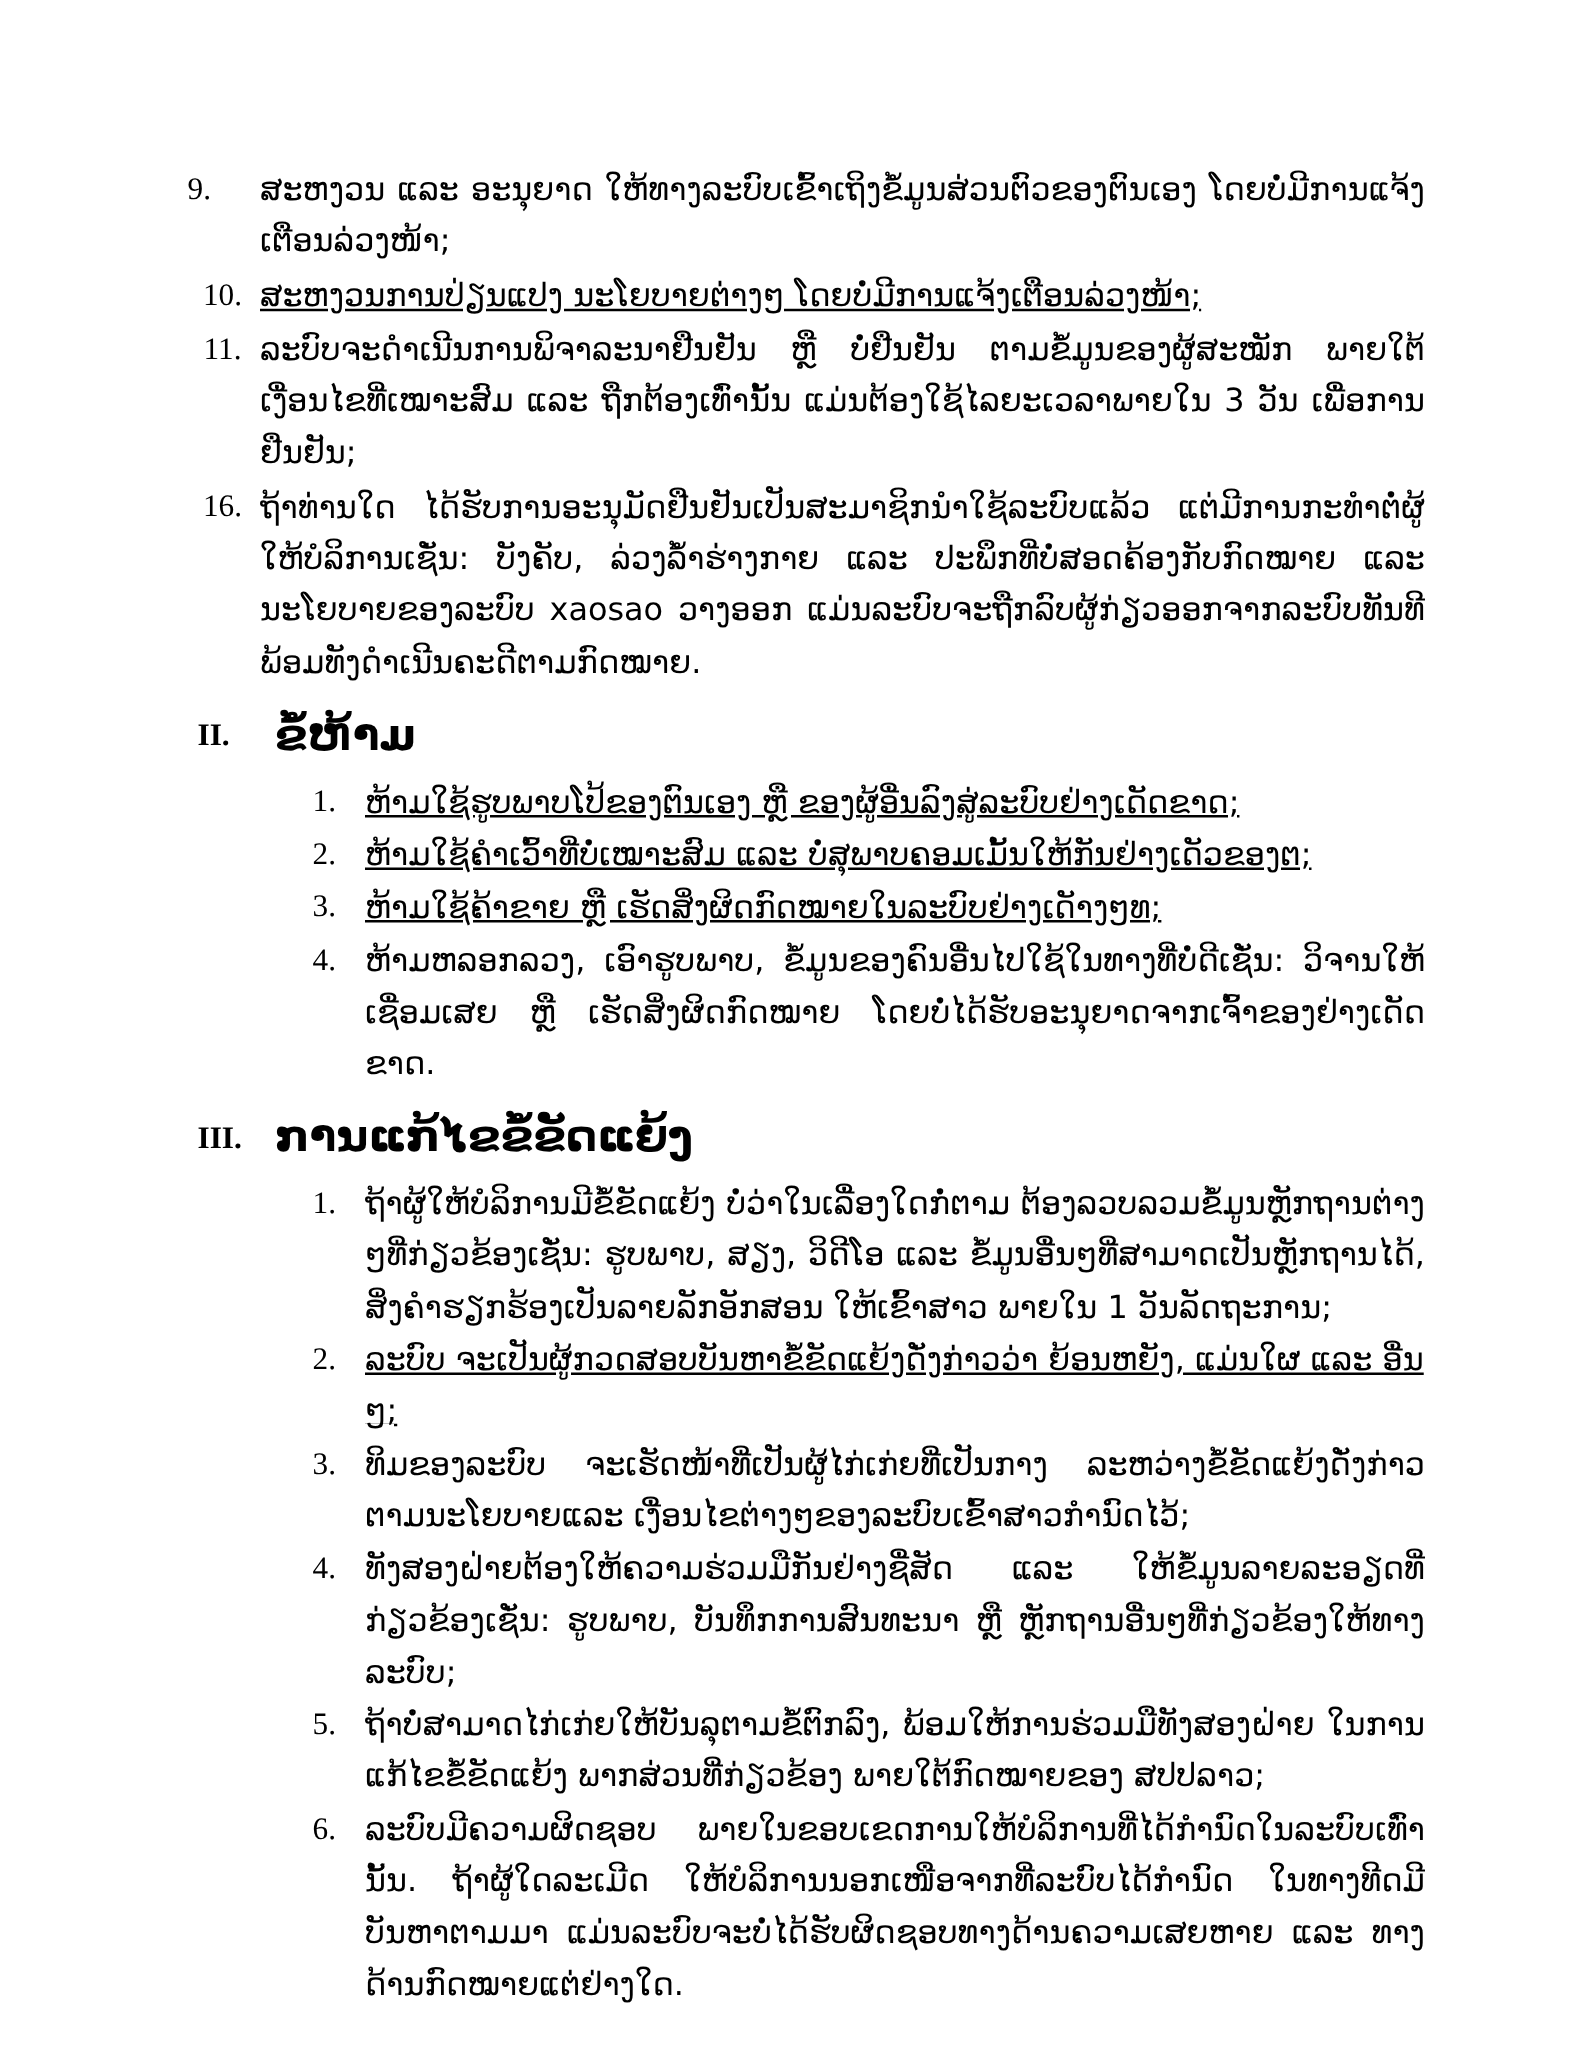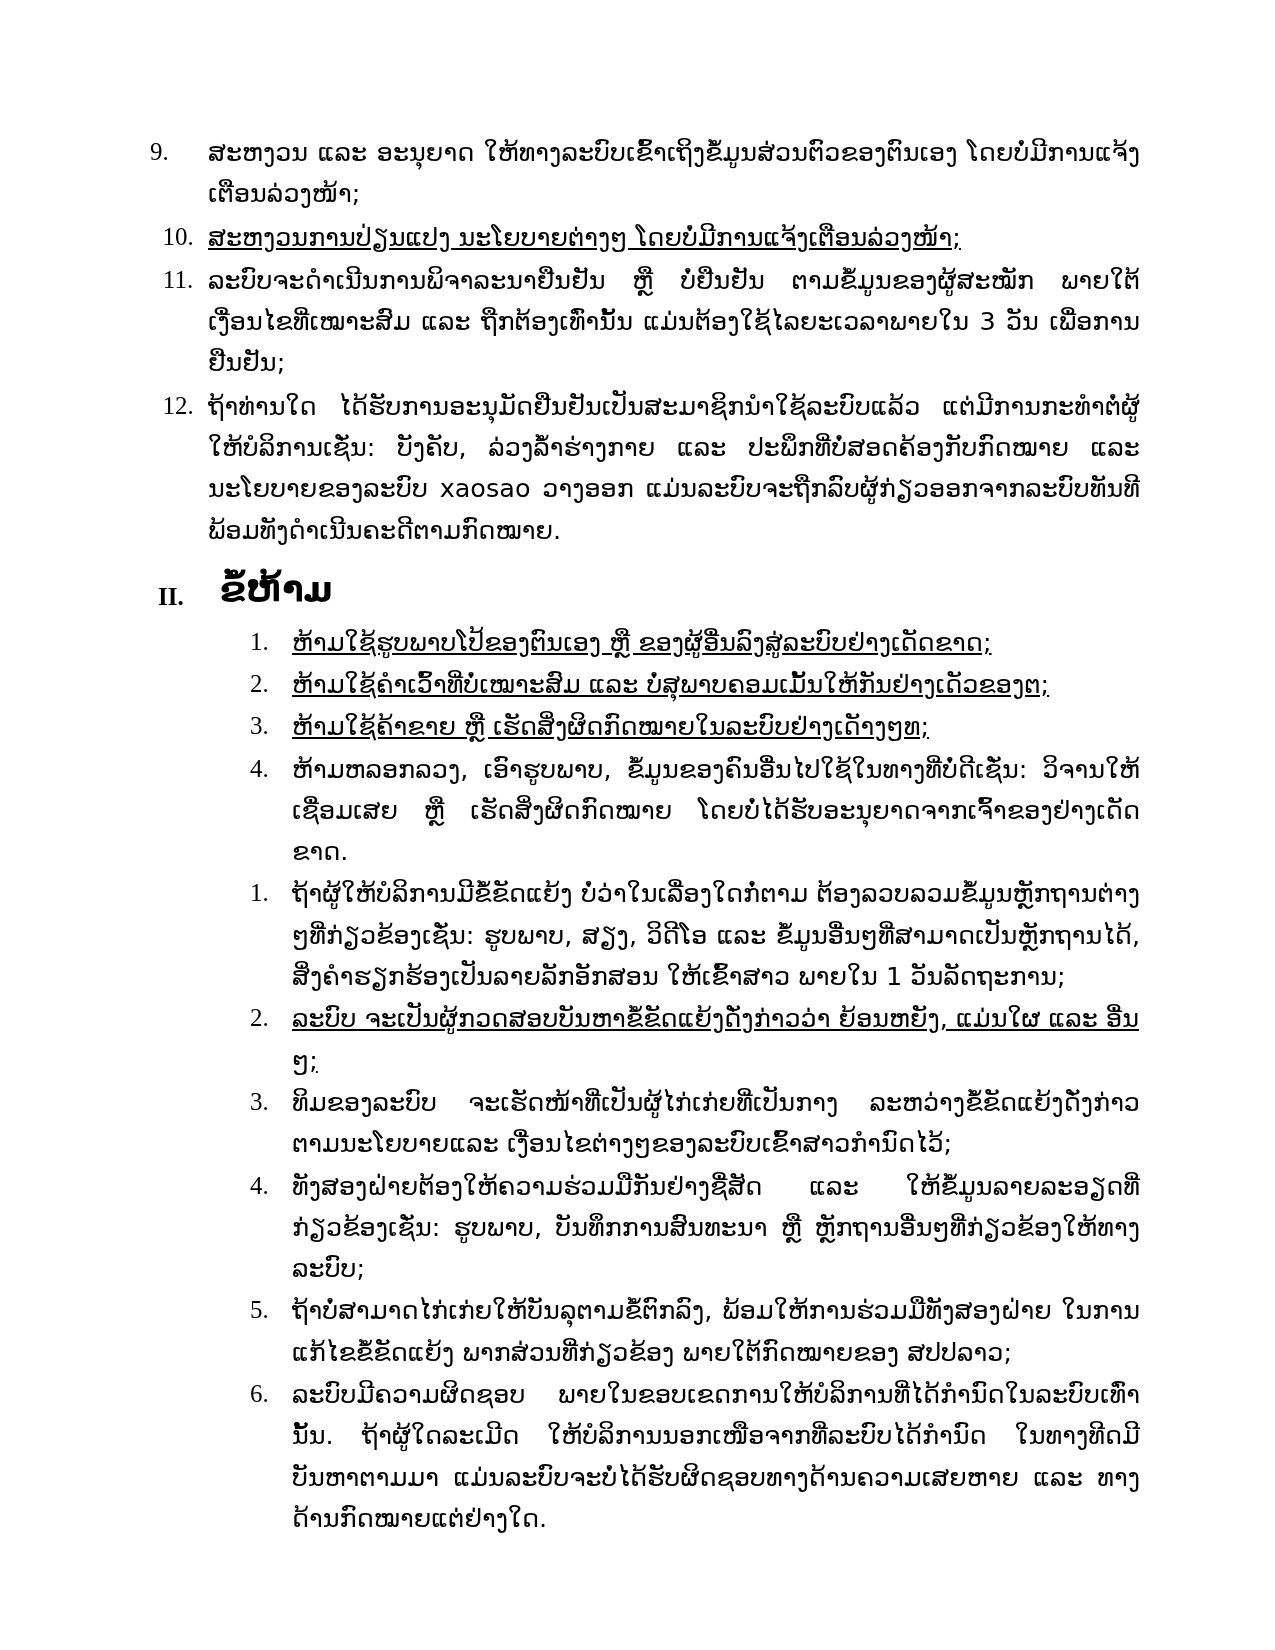--- a/index.html
+++ b/index.html
@@ -56,21 +56,21 @@
   }
 
   
   .section-head {
     position: relative;
     font-weight: bold;
     margin-top: 10px;
     margin-bottom: 4px;
     padding-left: 0;
     display: flex;
-    align-items: flex-end;
+    align-items: center;
   }
   .section-head .roman {
     display: inline-block;
     width: 62px;
     margin-left: 8px;
     font-family: "Liberation Serif", "DejaVu Serif", serif;
     font-weight: bold;
     font-size: 25px;
   }
   .section-head .htxt {
@@ -121,21 +121,21 @@
       </li>
       <li class="wide-marker">
         <span class="marker">10.</span>
         <span class="txt nojust">ສະຫງວນການປ່ຽນແປງ ນະໂຍບາຍຕ່າງໆ ໂດຍບໍ່ມີການແຈ້ງເຕືອນລ່ວງໜ້າ;</span>
       </li>
       <li class="wide-marker">
         <span class="marker">11.</span>
         <span class="txt">ລະບົບຈະດຳເນີນການພິຈາລະນາຢືນຢັນ ຫຼື ບໍ່ຢືນຢັນ ຕາມຂໍ້ມູນຂອງຜູ້ສະໝັກ ພາຍໃຕ້ເງື່ອນໄຂທີ່ເໝາະສົມ ແລະ ຖືກຕ້ອງເທົ່ານັ້ນ ແມ່ນຕ້ອງໃຊ້ໄລຍະເວລາພາຍໃນ 3 ວັນ ເພື່ອການຢືນຢັນ;</span>
       </li>
       <li class="wide-marker">
-        <span class="marker">12.</span>
+        <span class="marker">16.</span>
         <span class="txt">ຖ້າທ່ານໃດ ໄດ້ຮັບການອະນຸມັດຢືນຢັນເປັນສະມາຊິກນຳໃຊ້ລະບົບແລ້ວ ແຕ່ມີການກະທຳຕໍ່ຜູ້ໃຫ້ບໍລິການເຊັ່ນ: ບັງຄັບ, ລ່ວງລ້ຳຮ່າງກາຍ ແລະ ປະພຶກທີ່ບໍ່ສອດຄ້ອງກັບກົດໝາຍ ແລະ ນະໂຍບາຍຂອງລະບົບ xaosao ວາງອອກ ແມ່ນລະບົບຈະຖືກລົບຜູ້ກ່ຽວອອກຈາກລະບົບທັນທີ ພ້ອມທັງດຳເນີນຄະດີຕາມກົດໝາຍ.</span>
       </li>
     </ol>
 
     <div class="section-block">
       <div class="section-head">
         <span class="roman">II.</span>
         <span class="htxt">ຂໍ້ຫ້າມ</span>
       </div>
       <ol class="lvl2">
@@ -152,20 +152,24 @@
           <span class="txt nojust">ຫ້າມໃຊ້ຄ້າຂາຍ ຫຼື ເຮັດສິ່ງຜິດກົດໝາຍໃນລະບົບຢ່າງເດັາງໆທ;</span>
         </li>
         <li>
           <span class="marker">4.</span>
           <span class="txt">ຫ້າມຫລອກລວງ, ເອົາຮູບພາບ, ຂໍ້ມູນຂອງຄົນອື່ນໄປໃຊ້ໃນທາງທີ່ບໍ່ດີເຊັ່ນ: ວິຈານໃຫ້ເຊື່ອມເສຍ ຫຼື ເຮັດສິ່ງຜິດກົດໝາຍ ໂດຍບໍ່ໄດ້ຮັບອະນຸຍາດຈາກເຈົ້າຂອງຢ່າງເດັດຂາດ.</span>
         </li>
       </ol>
     </div>
 
     <div class="section-block">
+      <div class="section-head">
+        <span class="roman">III.</span>
+        <span class="htxt">ການແກ້ໄຂຂໍ້ຂັດແຍ້ງ</span>
+      </div>
       <ol class="lvl2">
         <li>
           <span class="marker">1.</span>
           <span class="txt">ຖ້າຜູ້ໃຫ້ບໍລິການມີຂໍ້ຂັດແຍ້ງ ບໍ່ວ່າໃນເລື່ອງໃດກໍ່ຕາມ ຕ້ອງລວບລວມຂໍ້ມູນຫຼັກຖານຕ່າງໆທີ່ກ່ຽວຂ້ອງເຊັ່ນ: ຮູບພາບ, ສຽງ, ວິດີໂອ ແລະ ຂໍ້ມູນອື່ນໆທີ່ສາມາດເປັນຫຼັກຖານໄດ້, ສິ່ງຄຳຮຽກຮ້ອງເປັນລາຍລັກອັກສອນ ໃຫ້ເຂົ້າສາວ ພາຍໃນ 1 ວັນລັດຖະການ;</span>
         </li>
         <li>
           <span class="marker">2.</span>
           <span class="txt nojust">ລະບົບ ຈະເປັນຜູ້ກວດສອບບັນຫາຂໍ້ຂັດແຍ້ງດັ່ງກ່າວວ່າ ຍ້ອນຫຍັງ, ແມ່ນໃຜ ແລະ ອື່ນໆ;</span>
         </li>
         <li>

